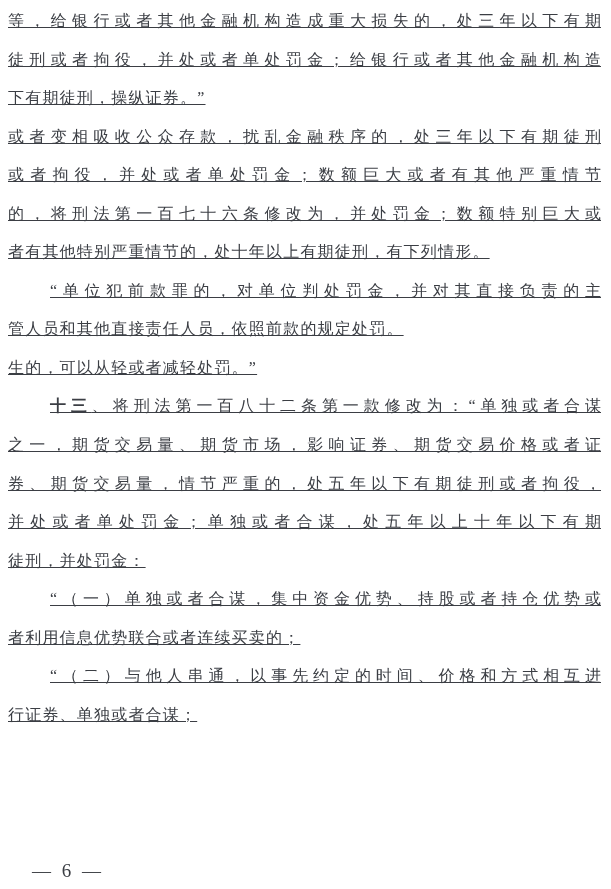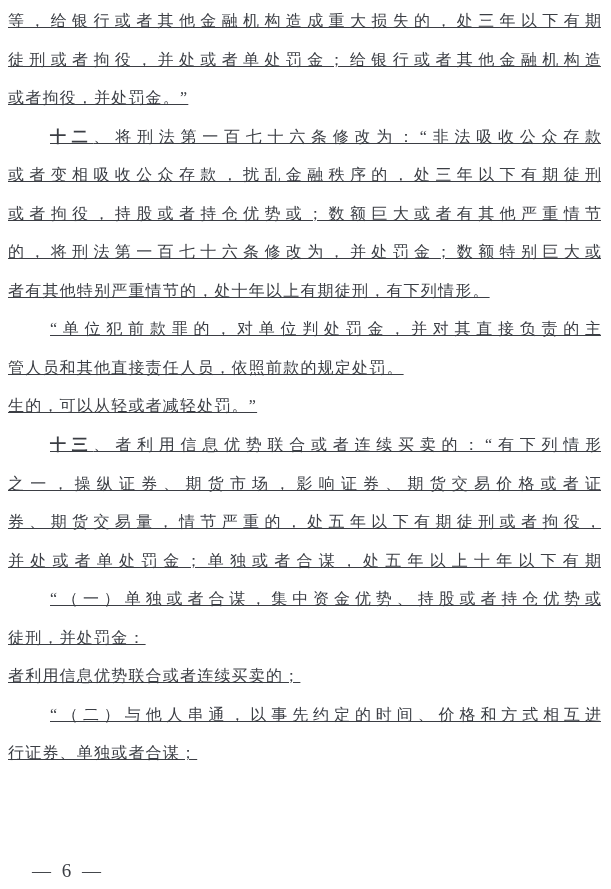--- a/index.html
+++ b/index.html
@@ -47,32 +47,31 @@
     letter-spacing: 3px;
     text-align: left;
   }
 </style>
 </head>
 <body style="background: rgb(255, 255, 255);">
 
 <div class="page" style="color: rgb(59, 62, 68);">
   <div class="line"><span>等，给银行或者其他金融机构造成重大损失的，处三年以下有期</span></div>
   <div class="line"><span>徒刑或者拘役，并处或者单处罚金；给银行或者其他金融机构造</span></div>
-  <div class="line end"><span>或者拘役，并处罚金。”</span></div>
-  <div class="line indent"><span class="lead">十二</span><span>、将刑法第一百七十六条修改为：“非法吸收公众存款</span></div>
+  <div class="line end"><span>下有期徒刑，操纵证券。”</span></div>
   <div class="line"><span>或者变相吸收公众存款，扰乱金融秩序的，处三年以下有期徒刑</span></div>
-  <div class="line"><span>或者拘役，持股或者持仓优势或；数额巨大或者有其他严重情节</span></div>
+  <div class="line"><span>或者拘役，并处或者单处罚金；数额巨大或者有其他严重情节</span></div>
   <div class="line"><span>的，将刑法第一百七十六条修改为，并处罚金；数额特别巨大或</span></div>
   <div class="line end"><span>者有其他特别严重情节的，处十年以上有期徒刑，有下列情形。</span></div>
   <div class="line indent"><span>“单位犯前款罪的，对单位判处罚金，并对其直接负责的主</span></div>
   <div class="line end"><span>管人员和其他直接责任人员，依照前款的规定处罚。</span></div>
   <div class="line end"><span>生的，可以从轻或者减轻处罚。”</span></div>
-  <div class="line indent"><span class="lead">十三</span><span>、者利用信息优势联合或者连续买卖的：“有下列情形</span></div>
-  <div class="line"><span>之一，操纵证券、期货市场，影响证券、期货交易价格或者证</span></div>
+  <div class="line indent"><span class="lead">十三</span><span>、将刑法第一百八十二条第一款修改为：“单独或者合谋</span></div>
+  <div class="line"><span>之一，期货交易量、期货市场，影响证券、期货交易价格或者证</span></div>
   <div class="line"><span>券、期货交易量，情节严重的，处五年以下有期徒刑或者拘役，</span></div>
   <div class="line"><span>并处或者单处罚金；单独或者合谋，处五年以上十年以下有期</span></div>
+  <div class="line end"><span>徒刑，并处罚金：</span></div>
   <div class="line indent"><span>“（一）单独或者合谋，集中资金优势、持股或者持仓优势或</span></div>
-  <div class="line end"><span>徒刑，并处罚金：</span></div>
   <div class="line end"><span>者利用信息优势联合或者连续买卖的；</span></div>
   <div class="line indent"><span>“（二）与他人串通，以事先约定的时间、价格和方式相互进</span></div>
   <div class="line end"><span>行证券、单独或者合谋；</span></div>
   <div class="footer">— 6 —</div>
 </div>
 
 </body></html>

